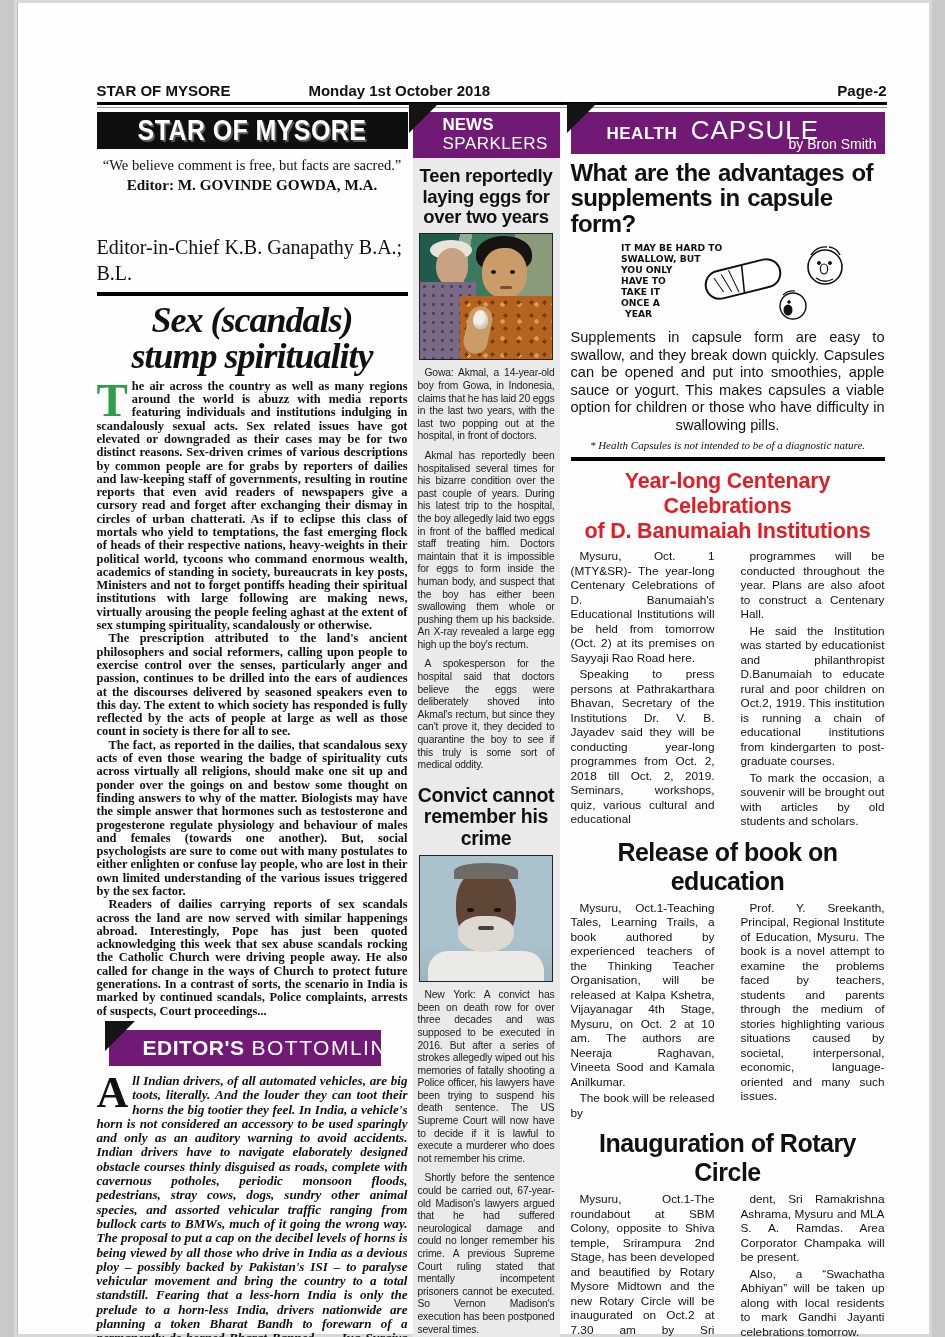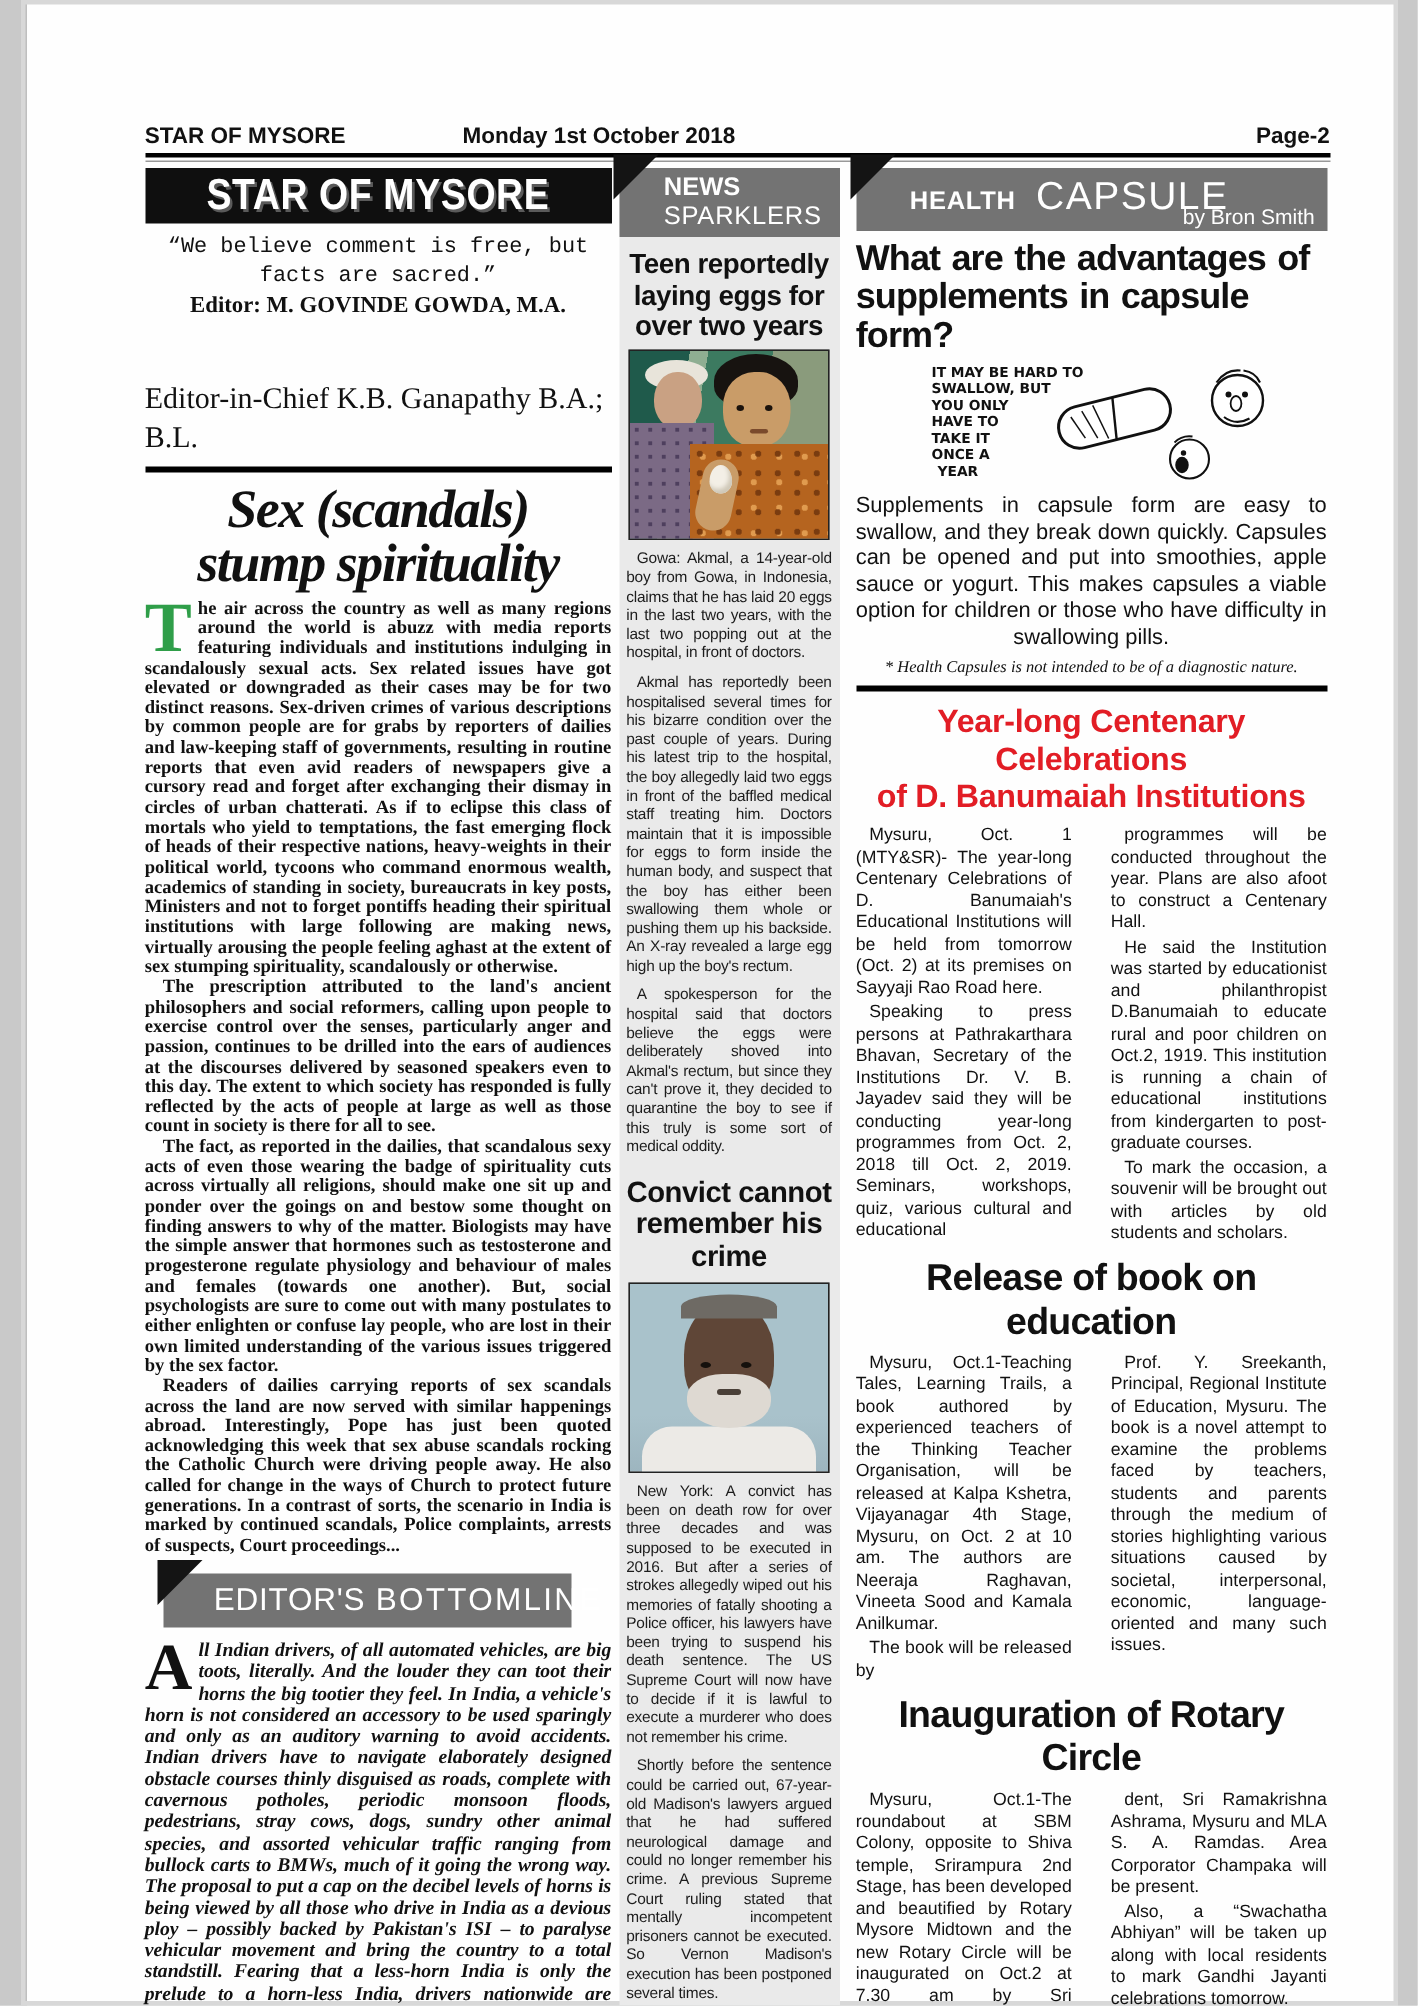--- a/index.html
+++ b/index.html
@@ -10,45 +10,45 @@
 
   
   .top-header { position:absolute; left:83px; top:82px; width:790px; }
   .top-header-row { display:flex; align-items:baseline;
         font-family:"Liberation Sans", sans-serif; font-weight:bold; font-size:15px; }
   .th-date { margin-left:78px; }
   .th-page { margin-left:auto; }
   .top-header-rule { margin-top:3px; border-top:3px solid #000; border-bottom:1px solid #999; height:6px; }
 
   
-  .banner { position:relative; background:#737373; color:#fff;
+  .banner { position:relative; background:#701a75; color:#fff;
             font-family:"Liberation Sans", sans-serif; }
   .corner-tri { position:absolute; left:-4px; top:-9px; width:0; height:0;
                 border-top:30px solid #141414; border-right:30px solid transparent; }
 
   
   .col-left { position:absolute; left:83px; top:112px; width:311px; }
   .masthead { background:#0f0f0f; height:37px; display:flex; align-items:center; justify-content:center; }
   .masthead-title { font-family:"Liberation Sans", sans-serif; font-weight:bold; font-size:29px;
                     color:#fff; white-space:nowrap; transform:scaleX(.86); letter-spacing:0.5px;
                     text-shadow:2px 2px 0 #5a5a5a; }
-  .mast-quote { margin-top:7px; text-align:center; font-size:14.6px; line-height:1.3;font-family:Liberation Mono, monospace; }
+  .mast-quote { margin-top:7px; text-align:center; font-size:14.6px; line-height:1.3; }
   .mast-editor { text-align:center; font-weight:bold; font-size:15.2px; line-height:1.3; }
   .mast-line { text-align:left; font-size:20px; line-height:1.3;margin-top:39px; }
   .left-rule { border-top:4px solid #000; margin-top:6px; }
   .lead-title { text-align:center; font-weight:bold; font-size:36px; line-height:1.0;
                 margin-top:6px; letter-spacing:-1px;font-style:italic; }
   .lead-body { margin-top:6px; }
   .lead-body p { margin:0; font-weight:bold; font-size:12.4px; line-height:13.3px; text-align:justify; }
   .lead-body p.ind { text-indent:12px; }
   .dropcap-t { float:left; color:#2f9e49; font-weight:bold; font-size:47px; line-height:36px;
                padding:2px 4px 0 0; }
   .bl-banner { margin-top:12px; margin-left:12px; width:272px; height:36px;
                display:flex; align-items:center; padding-left:34px; }
-  .bl-bold { font-weight:normal; font-size:21px; letter-spacing:.5px; }
+  .bl-bold { font-weight:bold; font-size:21px; letter-spacing:.5px; }
   .bl-light { font-size:21px; margin-left:7px; letter-spacing:1.5px; }
   .bl-text { margin-top:8px; font-style:italic; font-weight:bold; font-size:13.1px;
              line-height:14.3px; text-align:justify; }
   .dropcap-a { float:left; font-style:normal; font-weight:bold; font-size:44px; line-height:33px;
                padding:2px 4px 0 0; }
 
   
   .col-mid { position:absolute; left:399px; top:112px; width:147px; background:#eaeaea; padding-bottom:8px; }
   .sp-banner { padding:4px 0 5px 30px; line-height:1.1; }
   .sp-bold { font-weight:bold; font-size:17px; display:block; }

